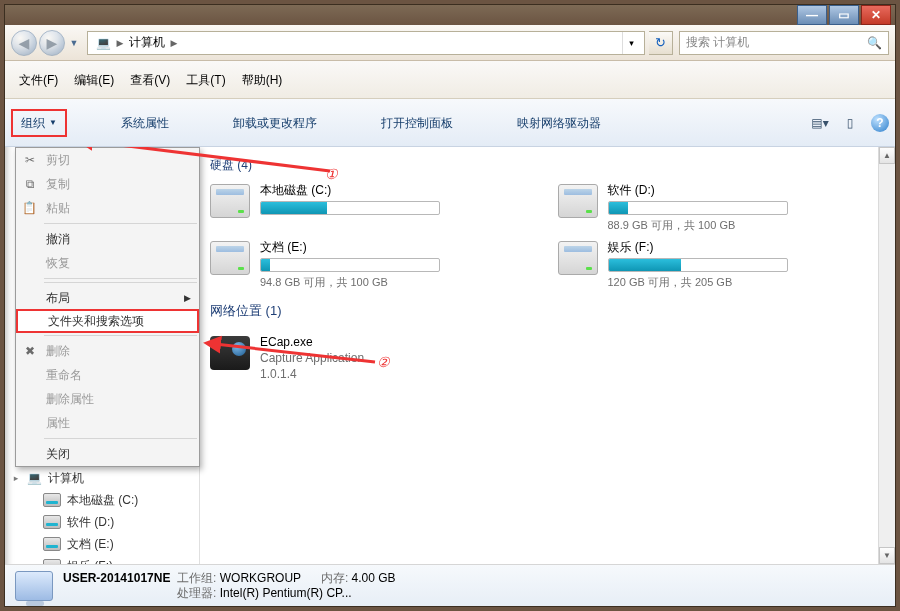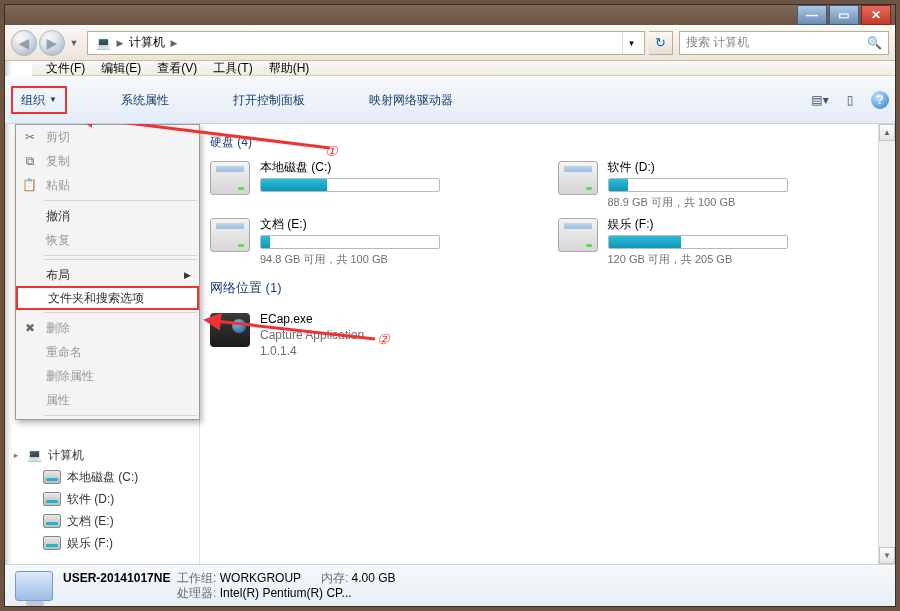--- a/index.html
+++ b/index.html
@@ -17,21 +17,21 @@
 .nav-btn { width:26px; height:26px; border-radius:50%; background: radial-gradient(circle at 35% 30%, #fff, #c9d9ec 40%, #7195c1 80%); border:1px solid #5c7ea5; margin-right:2px; display:flex; align-items:center; justify-content:center; color:#39536f; font-size:14px; opacity:.5; }
 .nav-hist { width:14px; height:18px; display:flex; align-items:center; justify-content:center; color:#4a6b91; font-size:9px; margin-right:6px; }
 .address-bar { flex:1; height:24px; border:1px solid #b7b099; background:#fff; display:flex; align-items:center; padding:0 4px; margin-right:4px; }
 .address-bar .crumb { padding:0 4px; height:100%; display:flex; align-items:center; }
 .address-bar .sep { width:10px; text-align:center; color:#666; font-size:9px; }
 .addr-drop { width:18px; text-align:center; color:#000; font-size:9px; margin-left:auto; border-left:1px solid #ddd; height:100%; display:flex; align-items:center; justify-content:center;}
 .refresh-btn { width:24px; height:24px; border:1px solid #b7b099; border-left:none; background:linear-gradient(#fbfaf7,#e7dfd0); display:flex; align-items:center; justify-content:center; color:#1560bd; font-size:13px; margin-right:6px;}
 .search-box { width:210px; height:24px; border:1px solid #b7b099; background:#fff; display:flex; align-items:center; padding:0 6px; color:#888; }
 .search-box .sicon { margin-left:auto; color:#888; }
 
-.menu-bar { height:15px; background:linear-gradient(#faf9f7,#f0ece4); border-bottom:1px solid #d5cebd; display:flex; align-items:center; padding:0 6px;margin-left:27px; }
+.menu-bar { height:38px; background:linear-gradient(#faf9f7,#f0ece4); border-bottom:1px solid #d5cebd; display:flex; align-items:center; padding:0 6px; }
 .menu-bar span { padding:0 8px; line-height:22px; }
 
 .toolbar { height:48px; background:linear-gradient(#f7f9fc,#e4ecf6); border-bottom:1px solid #c8d3e2; display:flex; align-items:center; padding:0 6px; position:relative; }
 .toolbar .tb-item { padding:0 10px; line-height:30px; color:#153d6b;margin-left:44px; }
 .org-btn { border:2px solid #e33; padding:0 8px; line-height:24px; color:#153d6b; display:flex; align-items:center; }
 .org-btn .dd { margin-left:4px; font-size:8px; }
 .toolbar .right-tools { margin-left:auto; display:flex; align-items:center; gap:12px; color:#39526c; }
 .right-tools .ico { width:18px; height:18px; display:flex; align-items:center; justify-content:center; }
 .right-tools .helpico { width:18px; height:18px; border-radius:50%; background:radial-gradient(circle at 35% 30%, #bfe1ff, #2b7ecb); color:#fff; display:flex; align-items:center; justify-content:center; font-weight:bold; }
 
@@ -124,20 +124,21 @@
     <span>工具(T)</span>
     <span>帮助(H)</span>
   </div>
 
   <div class="toolbar">
     <div class="org-btn">
       <span>组织 </span>
       <span class="dd">▼</span>
     </div>
     <div class="tb-item">系统属性</div>
+    <div class="tb-item">卸载或更改程序</div>
     <div class="tb-item">打开控制面板</div>
     <div class="tb-item">映射网络驱动器</div>
     <div class="right-tools">
       <span class="ico">▤▾</span>
       <span class="ico">▯</span>
       <span class="helpico">?</span>
     </div>
   </div>
 
   <div class="body-area">
@@ -179,20 +180,23 @@
       <div class="mi disabled">
           <span>重命名</span>
         </div>
       <div class="mi disabled">
           <span>删除属性</span>
         </div>
       <div class="mi disabled">
           <span>属性</span>
         </div>
       <div class="sepline"></div>
+      <div class="mi">
+          <span>关闭</span>
+        </div>
     </div>
 
     <div class="tree-col">
       <div class="tree-item comp">
           <span class="tw">▸</span>
           <span>💻</span>
           <span>计算机</span>
         </div>
       <div class="tree-item">
           <span class="dico c"></span>

